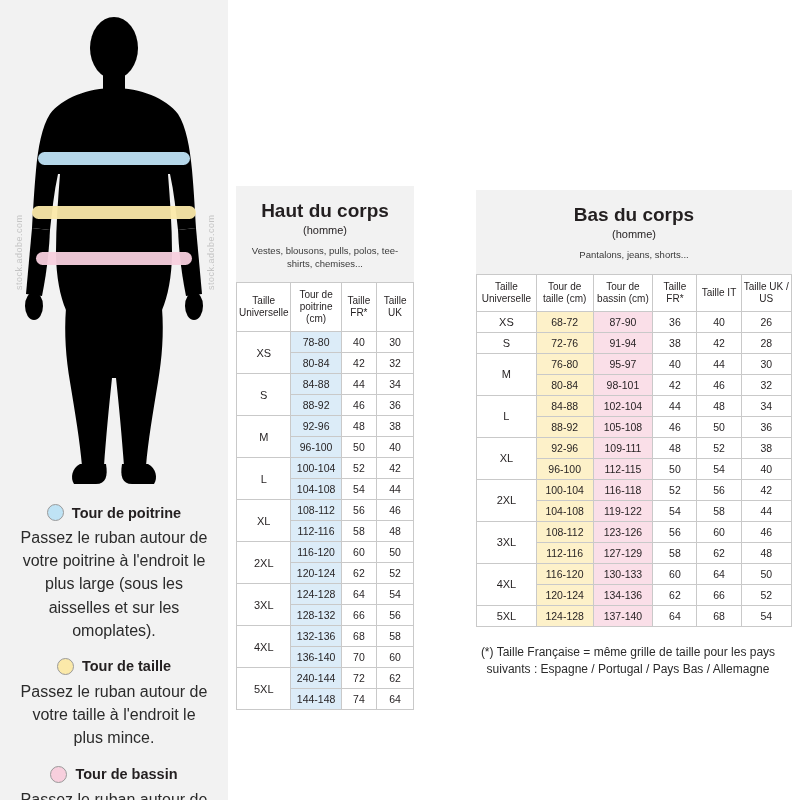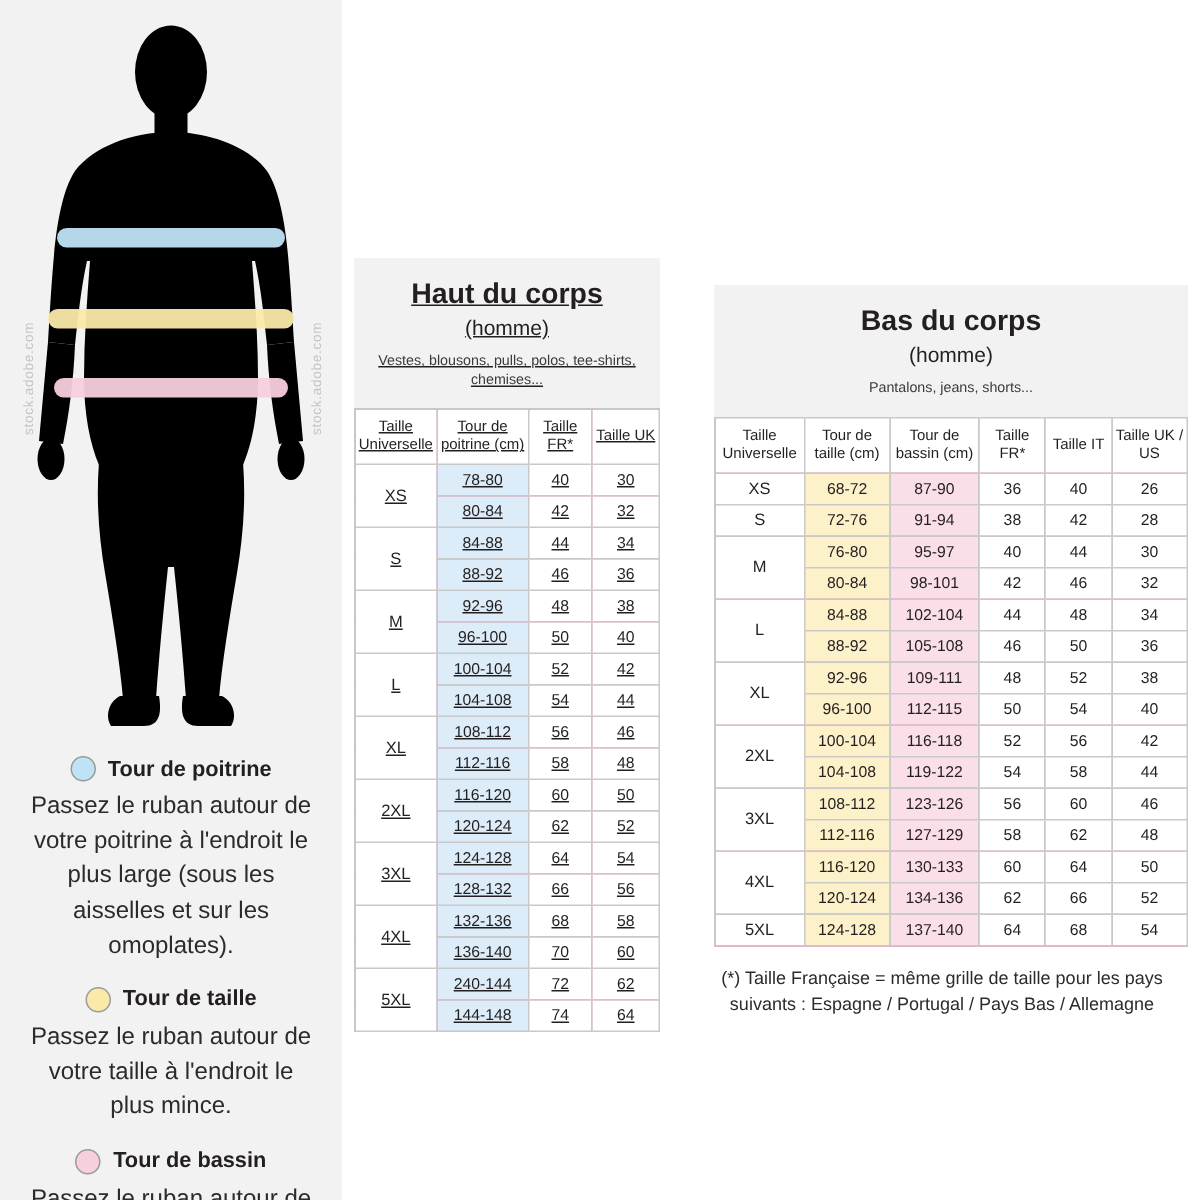--- a/index.html
+++ b/index.html
@@ -54,26 +54,26 @@
     font-size:40px;font-weight:bold;letter-spacing:-0.5px;
     margin:42px 0 0 0;line-height:1;
   }
   .subtitle{font-size:19px;margin:14px 0 0 0;font-weight:normal;}
   .disclaimer{
     font-size:9.5px;color:#8d8d8d;margin:22px 0 0 0;
   }
 
   
   .block{position:absolute;background:#f2f2f2;}
-  .block-top{left:236px;top:172px;width:204px;text-decoration:underline;}
+  .block-top{left:236px;top:186px;width:178px;}
   .block-bottom{left:476px;top:190px;width:316px;}
 
   .block-head{padding:14px 8px 12px 8px;text-align:center;}
   .block-title{font-size:19px;font-weight:bold;line-height:1.15;}
-  .block-sub{font-size:14px;margin-top:2px;}
+  .block-sub{font-size:11px;margin-top:2px;}
   .block-desc{font-size:9.5px;color:#3a3a3a;margin-top:9px;line-height:1.35;}
 
   table{border-collapse:collapse;background:#ec4899;}
   table.tbl{width:100%;}
   th,td{
     border:1px solid #c9c9c9;
     text-align:center;
     font-size:10.5px;
     padding:4px 2px;
     background:#fff;

